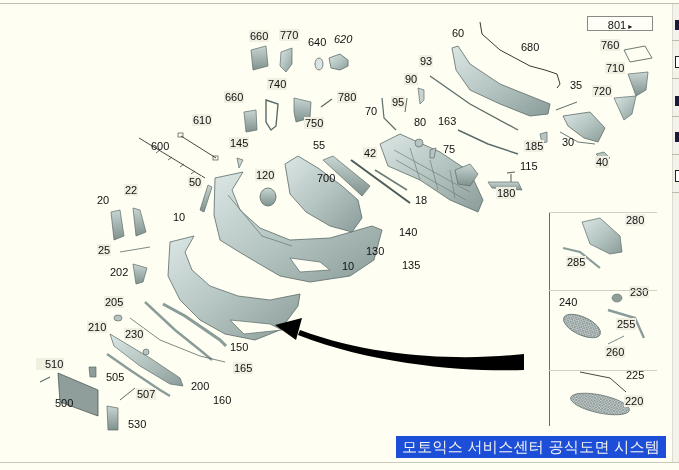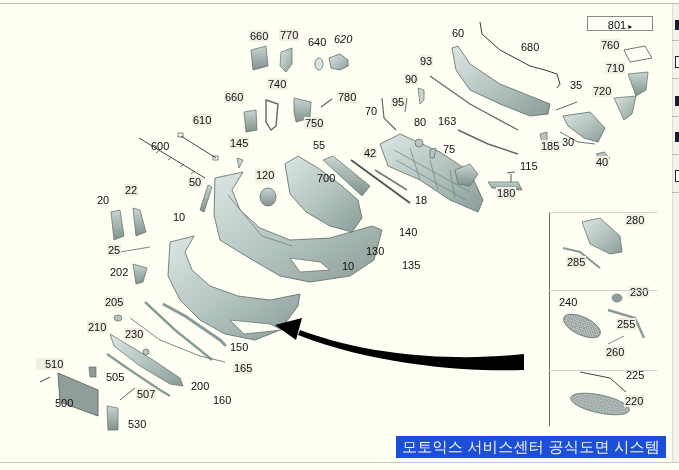--- a/index.html
+++ b/index.html
@@ -269,21 +269,21 @@
         <span class="lbl" style="left: 150px; top: 116px; margin-top: 20px;">600</span>
         <span class="lbl box" style="left: 192px; top: 110px;">610</span>
         <span class="lbl box" style="left: 229px; top: 133px;">145</span>
         <span class="lbl" style="left: 312px; top: 135px;">55</span>
         <span class="lbl box" style="left: 255px; top: 165px;">120</span>
         <span class="lbl" style="left: 316px; top: 168px;">700</span>
         <span class="lbl box" style="left: 188px; top: 172px;">50</span>
         <span class="lbl box" style="left: 124px; top: 180px;">22</span>
         <span class="lbl" style="left: 96px; top: 190px;">20</span>
         <span class="lbl" style="left: 172px; top: 207px;">10</span>
-        <span class="lbl box" style="left: 107px; top: 240px;">25</span>
+        <span class="lbl box" style="left: 97px; top: 240px;">25</span>
         <span class="lbl" style="left: 109px; top: 262px;">202</span>
         <span class="lbl box" style="left: 104px; top: 292px;">205</span>
         <span class="lbl box" style="left: 87px; top: 317px;">210</span>
         <span class="lbl box" style="left: 124px; top: 324px;">230</span>
         <span class="lbl box" style="left: 36px; top: 354px; padding-left: 9px;">510</span>
         <span class="lbl" style="left: 105px; top: 367px;">505</span>
         <span class="lbl box" style="left: 136px; top: 384px;">507</span>
         <span class="lbl" style="left: 54px; top: 393px;">500</span>
         <span class="lbl" style="left: 127px; top: 414px;">530</span>
         <span class="lbl" style="left: 229px; top: 337px;">150</span>
@@ -299,21 +299,21 @@
         <span class="lbl" style="left: 364px; top: 101px;">70</span>
         <span class="lbl box" style="left: 391px; top: 92px;">95</span>
         <span class="lbl box" style="left: 404px; top: 69px;">90</span>
         <span class="lbl box" style="left: 419px; top: 51px;">93</span>
         <span class="lbl" style="left: 413px; top: 112px;">80</span>
         <span class="lbl" style="left: 437px; top: 111px;">163</span>
         <span class="lbl" style="left: 442px; top: 139px;">75</span>
         <span class="lbl" style="left: 451px; top: 23px;">60</span>
         <span class="lbl" style="left: 520px; top: 37px;">680</span>
         <span class="lbl" style="left: 569px; top: 75px;">35</span>
-        <span class="lbl box" style="left: 540px; top: 136px; text-align: center;">185</span>
+        <span class="lbl box" style="left: 524px; top: 136px; text-align: center;">185</span>
         <span class="lbl" style="left: 561px; top: 132px;">30</span>
         <span class="lbl" style="left: 519px; top: 156px;">115</span>
         <span class="lbl box" style="left: 496px; top: 183px;">180</span>
         <span class="lbl box" style="left: 595px; top: 152px;">40</span>
         <span class="lbl box" style="left: 600px; top: 35px;">760</span>
         <span class="lbl box" style="left: 605px; top: 58px;">710</span>
         <span class="lbl box" style="left: 592px; top: 81px;">720</span>
         <span class="lbl box" style="left: 625px; top: 210px;">280</span>
         <span class="lbl box" style="left: 566px; top: 252px;">285</span>
         <span class="lbl box" style="left: 629px; top: 282px;">230</span>

